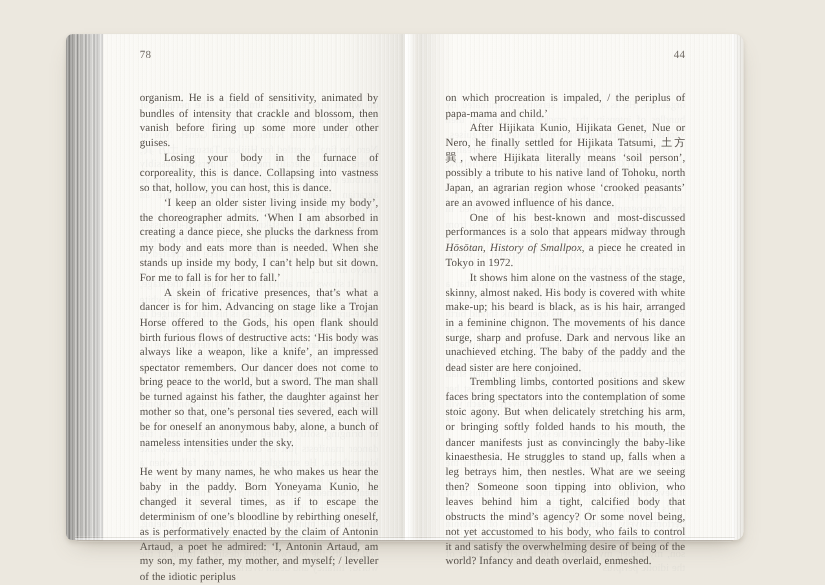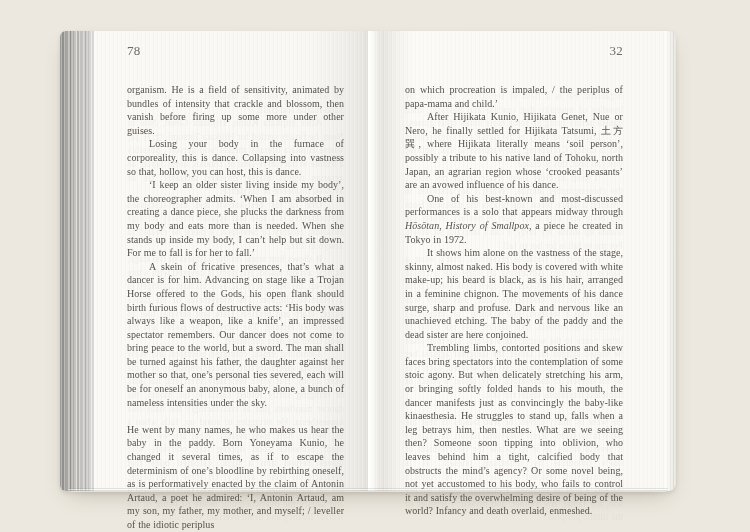--- a/index.html
+++ b/index.html
@@ -57,21 +57,21 @@
   }
   .page::before { 
     content: "";
     position: absolute; inset: 0; z-index: 0;
     background: repeating-linear-gradient(to right,
       rgba(255,255,255,.22) 0 1px, rgba(0,0,0,0) 1px 3px, rgba(150,145,135,.045) 3px 4px);
     pointer-events: none;
   }
   .page-number {
     position: absolute; top: 15px; z-index: 2;
-    font-size: 13px; line-height: 10px;
+    font-size: 10px; line-height: 10px;
     color: #6f6962;
     letter-spacing: .3px;
   }
   .pn-left  { left: 33px; }
   .pn-right { right: 42px; }
   .page-text {
     position: absolute; top: 52px; z-index: 2;
     font-size: 10px; line-height: 13.6px;
     color: #56504a;
     text-align: justify;
@@ -119,21 +119,21 @@
       <div class="page-text pt-left" style="color: rgb(86, 80, 74);">
           <p><span>organism. He is a field of sensitivity, animated by bundles of intensity that crackle and blossom, then vanish before firing up some more under other guises.</span></p>
           <p class="indent"><span>Losing your body in the furnace of corporeality, this is dance. Collapsing into vastness so that, hollow, you can host, this is dance.</span></p>
           <p class="indent"><span>‘I keep an older sister living inside my body’, the choreographer admits. ‘When I am absorbed in creating a dance piece, she plucks the darkness from my body and eats more than is needed. When she stands up inside my body, I can’t help but sit down. For me to fall is for her to fall.’</span></p>
           <p class="indent"><span>A skein of fricative presences, that’s what a dancer is for him. Advancing on stage like a Trojan Horse offered to the Gods, his open flank should birth furious flows of destructive acts: ‘His body was always like a weapon, like a knife’, an impressed spectator remembers. Our dancer does not come to bring peace to the world, but a sword. The man shall be turned against his father, the daughter against her mother so that, one’s personal ties severed, each will be for oneself an anonymous baby, alone, a bunch of nameless intensities under the sky.</span></p>
           <p class="section-break"><span>He went by many names, he who makes us hear the baby in the paddy. Born Yoneyama Kunio, he changed it several times, as if to escape the determinism of one’s bloodline by rebirthing oneself, as is performatively enacted by the claim of Antonin Artaud, a poet he admired: ‘I, Antonin Artaud, am my son, my father, my mother, and myself; / leveller of the idiotic periplus</span></p>
         </div>
     </div>
 
     <div class="page page-right">
-      <div class="page-number pn-right" style="color: rgb(111, 105, 98);">32</div>
+      <div class="page-number pn-right" style="color: rgb(111, 105, 98);">44</div>
       <div class="ghost g-right">
           <p><span>organism. He is a field of sensitivity, animated by bundles of intensity that crackle and blossom, then vanish before firing up some more under other guises.</span></p>
           <p class="indent"><span>Losing your body in the furnace of corporeality, this is dance. Collapsing into vastness so that, hollow, you can host, this is dance.</span></p>
           <p class="indent"><span>‘I keep an older sister living inside my body’, the choreographer admits. ‘When I am absorbed in creating a dance piece, she plucks the darkness from my body and eats more than is needed. When she stands up inside my body, I can’t help but sit down. For me to fall is for her to fall.’</span></p>
           <p class="indent"><span>A skein of fricative presences, that’s what a dancer is for him. Advancing on stage like a Trojan Horse offered to the Gods, his open flank should birth furious flows of destructive acts: ‘His body was always like a weapon, like a knife’, an impressed spectator remembers. Our dancer does not come to bring peace to the world, but a sword. The man shall be turned against his father, the daughter against her mother so that, one’s personal ties severed, each will be for oneself an anonymous baby, alone, a bunch of nameless intensities under the sky.</span></p>
           <p class="section-break"><span>He went by many names, he who makes us hear the baby in the paddy. Born Yoneyama Kunio, he changed it several times, as if to escape the determinism of one’s bloodline by rebirthing oneself, as is performatively enacted by the claim of Antonin Artaud, a poet he admired: ‘I, Antonin Artaud, am my son, my father, my mother, and myself; / leveller of the idiotic periplus</span></p>
         </div>
       <div class="page-text pt-right" style="color: rgb(86, 80, 74);">
           <p><span>on which procreation is impaled, / the periplus of papa-mama and child.’</span></p>
           <p class="indent"><span>After Hijikata Kunio, Hijikata Genet, Nue or Nero, he finally settled for Hijikata Tatsumi, 土方 巽, where Hijikata literally means ‘soil person’, possibly a tribute to his native land of Tohoku, north Japan, an agrarian region whose ‘crooked peasants’ are an avowed influence of his dance.</span></p>

